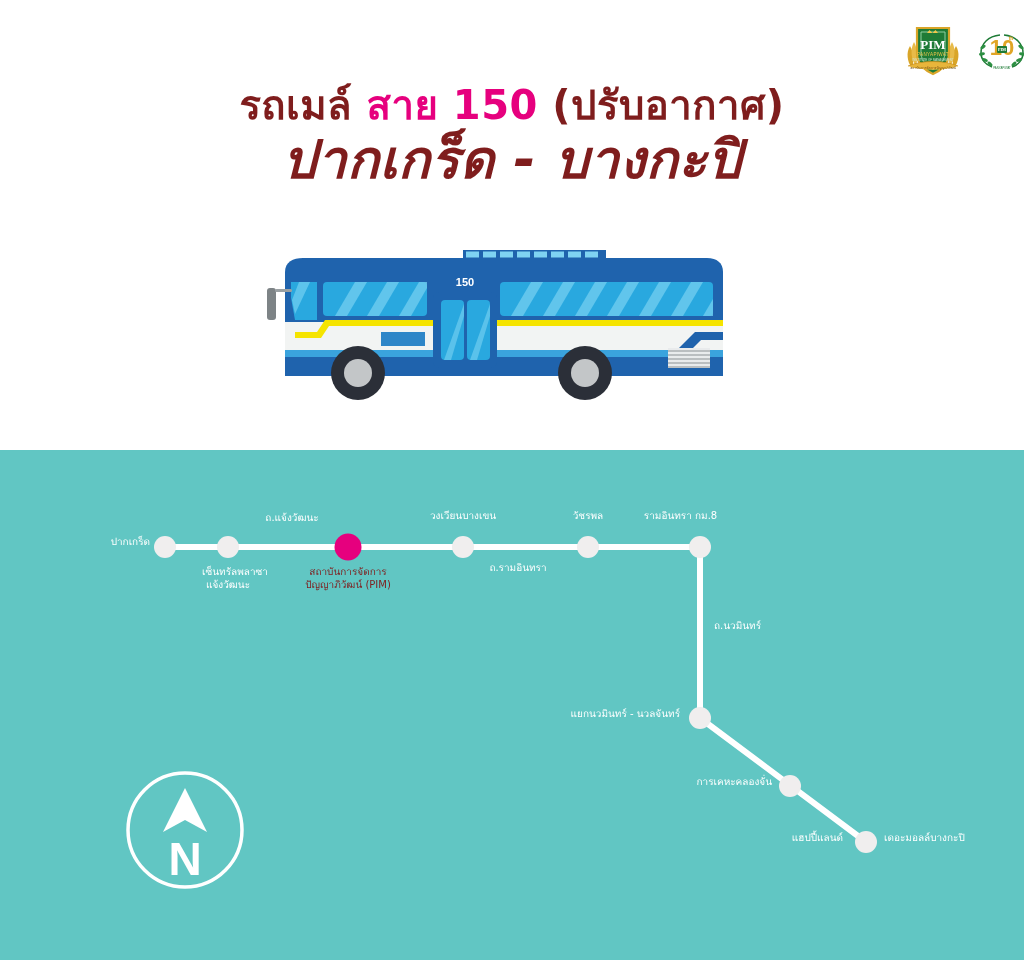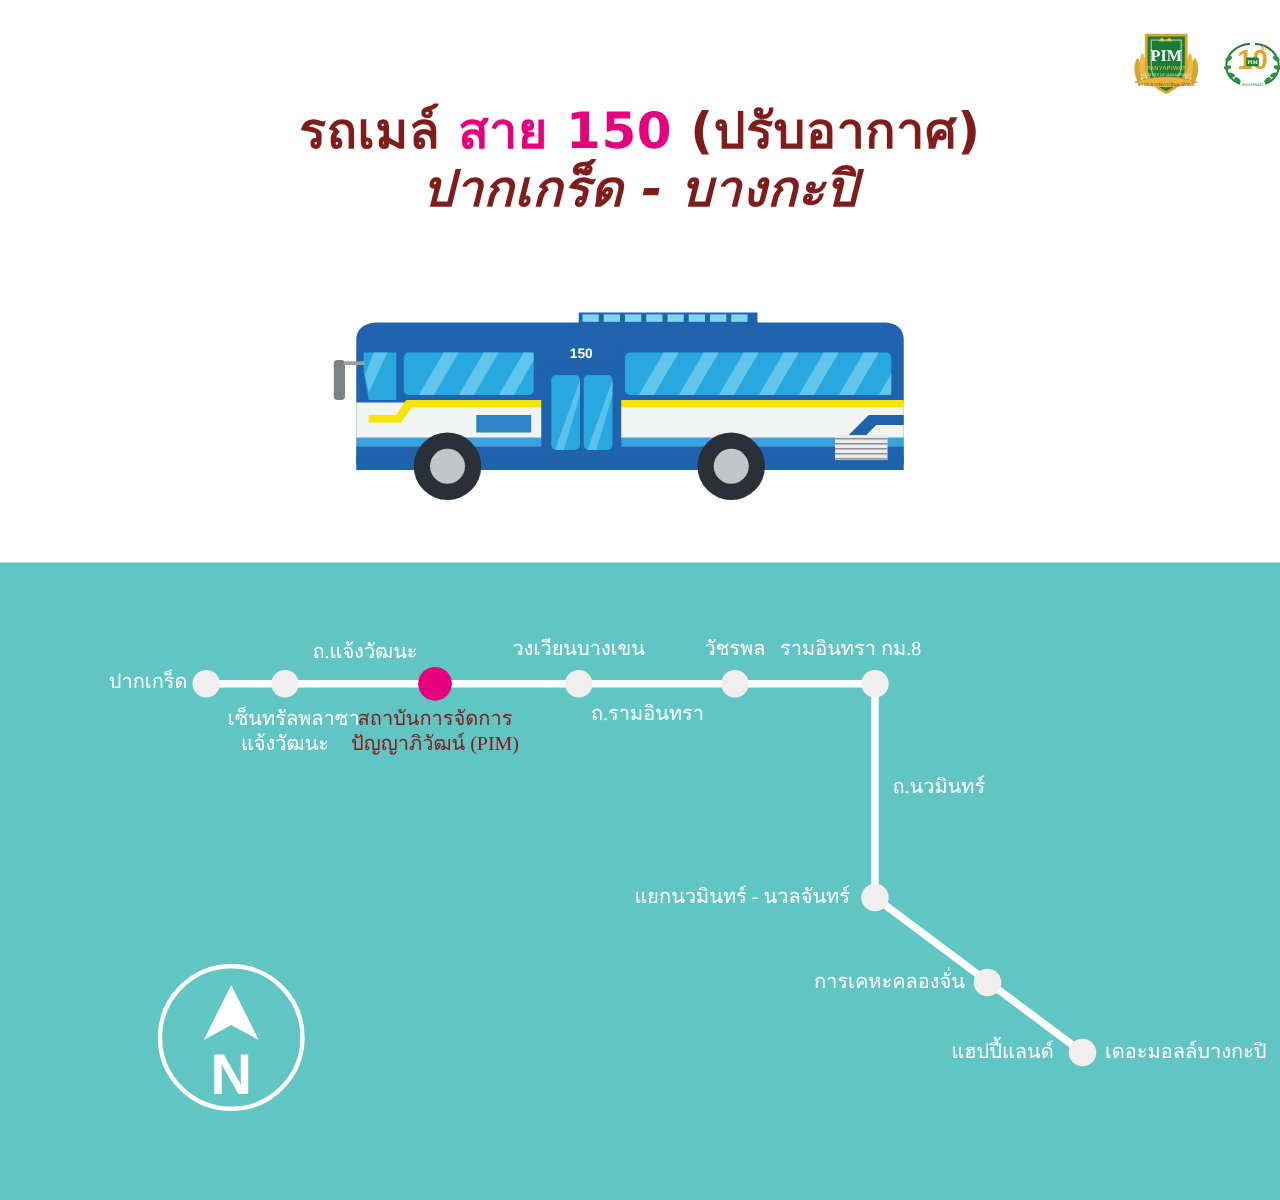--- a/index.html
+++ b/index.html
@@ -13,32 +13,32 @@
 
   
   .top-panel{position:absolute;left:0;top:0;width:1024px;height:450px;background:#ffffff;padding-left:32px;}
 
   .logos{position:absolute;right:28px;top:22px;display:flex;align-items:center;gap:12px;}
   .logo-pim{width:62px;height:56px;position:relative;}
   .logo-10{width:52px;height:42px;position:relative;}
 
   .title-wrap{position:absolute;left:0;top:82px;width:1024px;text-align:center;}
   .title-line1{font-size:40px;font-weight:bold;line-height:1.18;letter-spacing:.5px;}
-  .title-line2{font-size:40px;font-weight:bold;font-style:italic;line-height:1.18;letter-spacing:.5px;}
+  .title-line2{font-size:53px;font-weight:bold;font-style:italic;line-height:1.18;letter-spacing:.5px;}
   .t-teal{color:#7f1d1d;}
   .t-pink{color:#e6007e;}
 
   .bus-wrap{position:absolute;left:255:px;top:236px;}
 
   
   .map-panel{position:absolute;left:0;top:450px;width:1024px;height:510px;background:#61c6c3;}
 
   .map-svg{position:absolute;left:0;top:0;width:1024px;height:510px;}
 
-  .lbl{position:absolute;color:#ffffff;font-size:16px;white-space:nowrap;line-height:1.28;font-family:Liberation Serif, serif;}
+  .lbl{position:absolute;color:#ffffff;font-size:10px;white-space:nowrap;line-height:1.28;}
   .lbl.pink{color:#7f1d1d;}
   .lbl.r{text-align:right;}
   .lbl.c{text-align:center;}
 </style>
 </head>
 <body>
 
 <div id="stage">
 
   <div class="top-panel">

